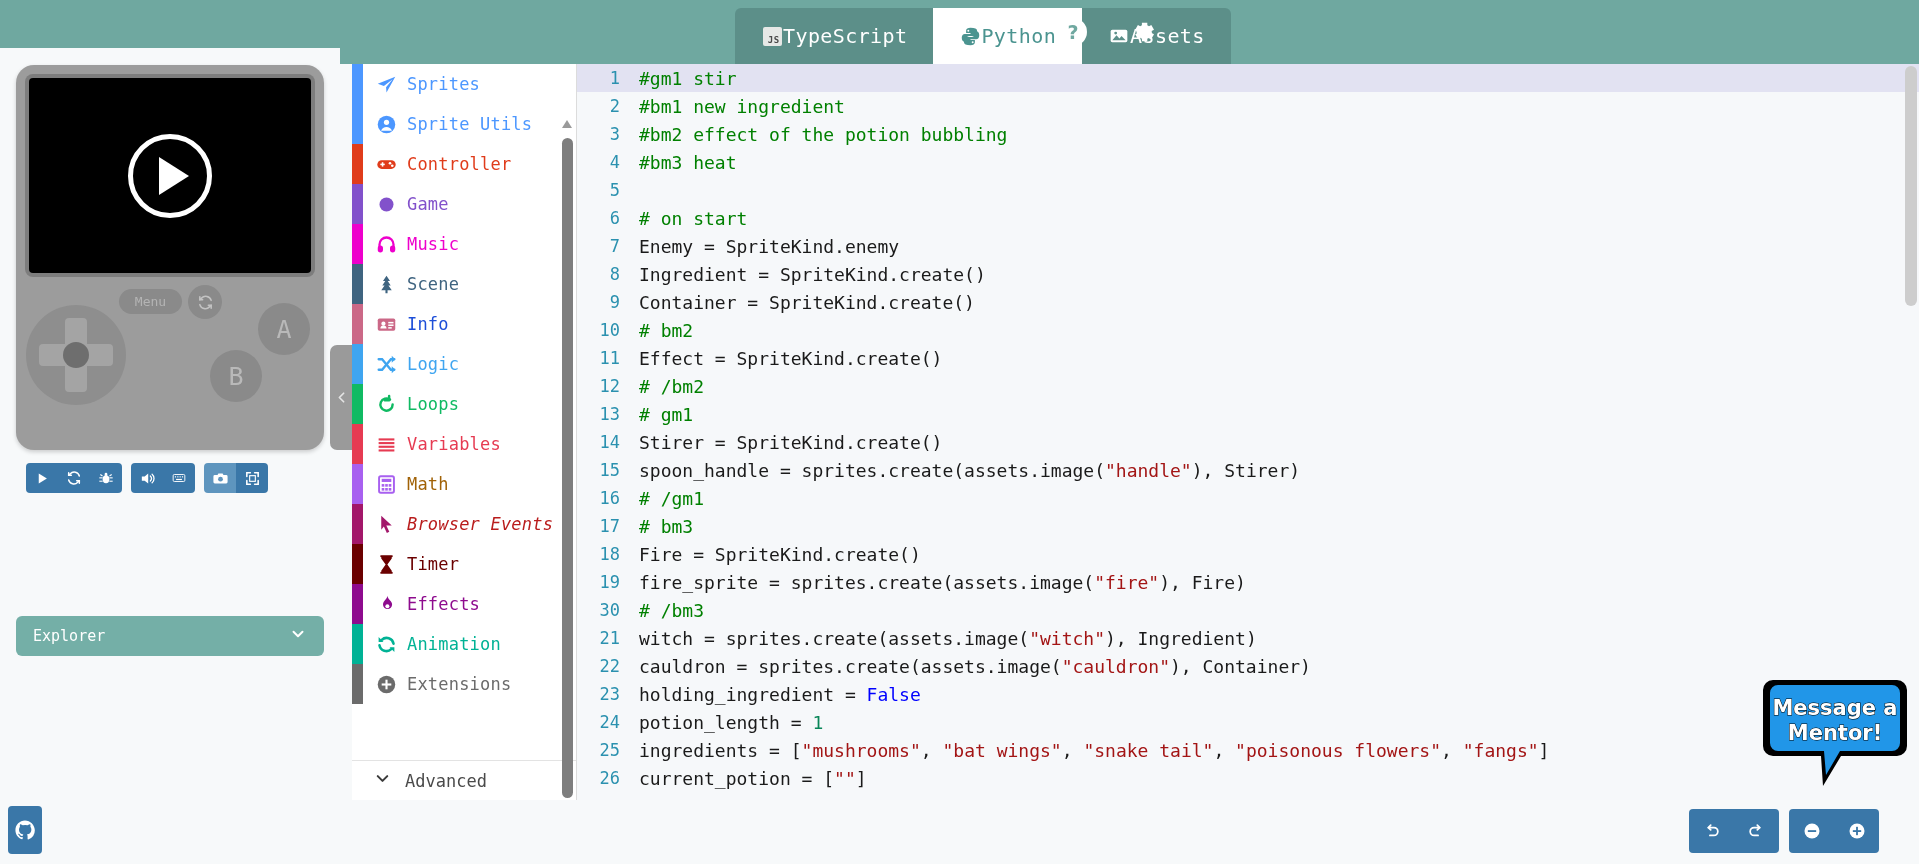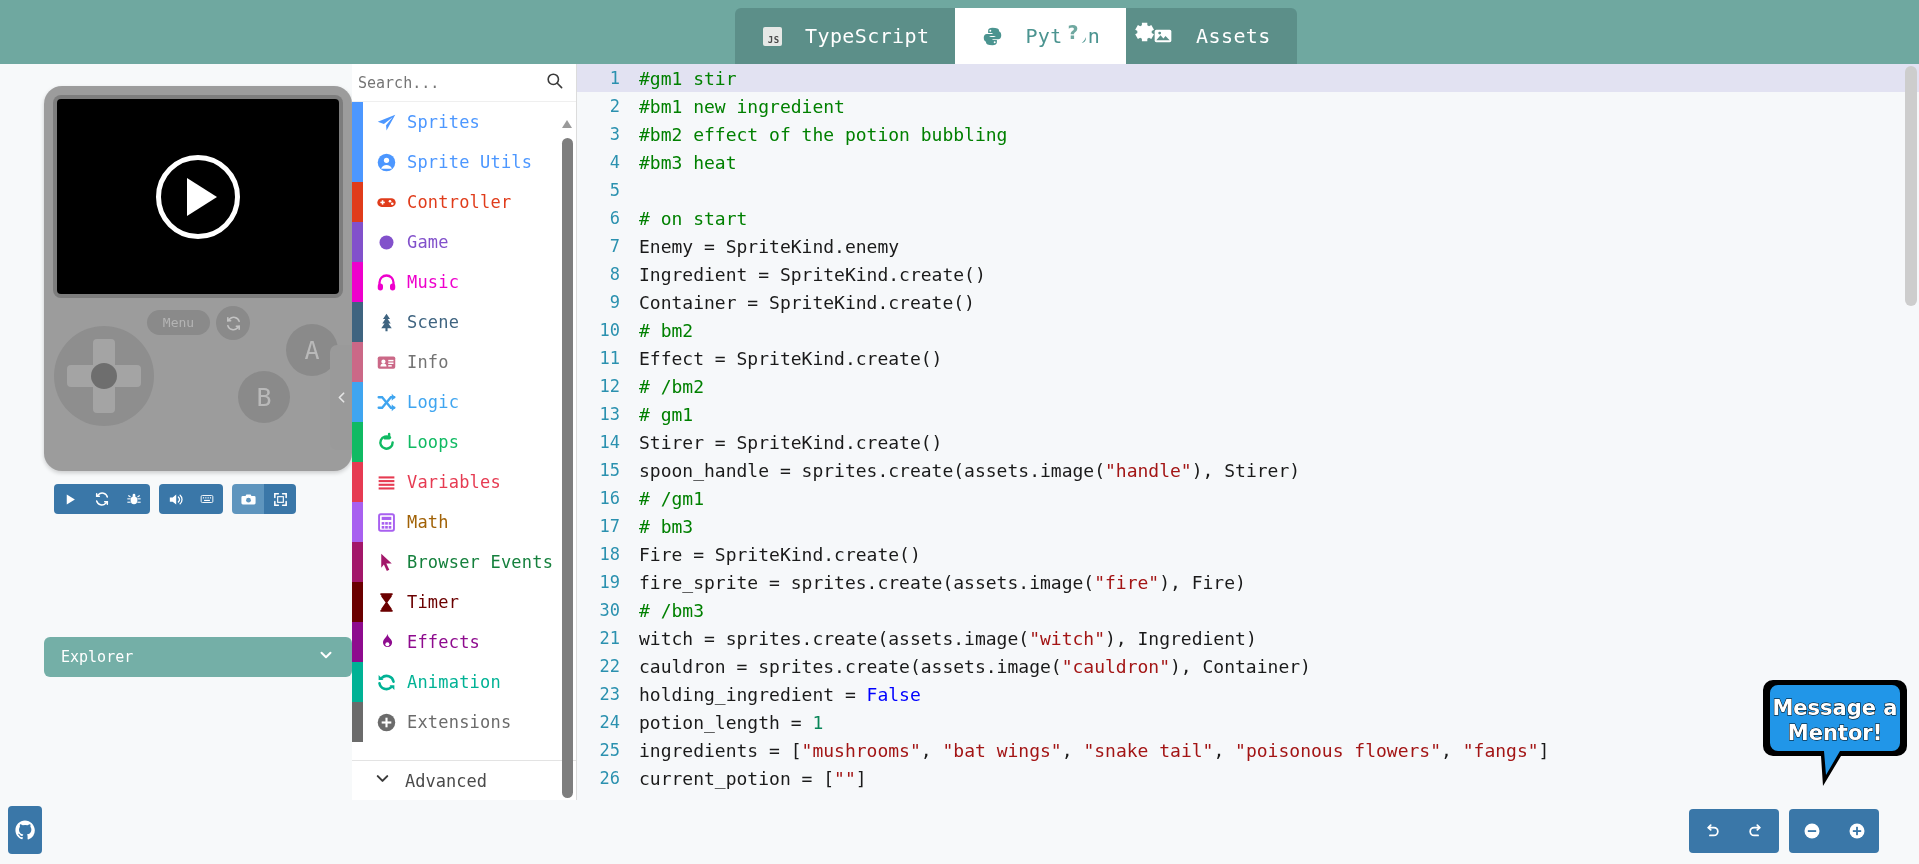--- a/index.html
+++ b/index.html
@@ -14,38 +14,37 @@
   #topbar{
     position:absolute; left:0; top:0; width:1919px; height:64px;
     background:#6FA8A0;
     display:flex; align-items:flex-end; justify-content:center;
   }
   #tabgroup{
     position:absolute; left:735px; top:8px;
     display:flex; height:56px; border-radius:6px 6px 0 0; overflow:hidden;
   }
   .tab{
-    display:flex; align-items:center; gap:22px;
+    display:flex; align-items:center; gap:0;
     padding:0 26px; height:56px;
     background:#5C8F89; color:#FFFFFF;
     font-size:20px; letter-spacing:.4px;
     cursor:pointer; user-select:none;
   }
   .tab.active{ background:#FFFFFF; color:#4B9490; }
   .tabico{ width:22px;height:22px;display:flex;align-items:center;justify-content:center;flex:0 0 auto;}
   .jsbox{width:19px;height:19px;background:#E6E8E6;color:#4A4A4A;font-size:9px;font-weight:bold;
          display:flex;align-items:flex-end;justify-content:flex-end;padding:0 2px 1px 0;border-radius:2px;}
   #helpbtns{ position:absolute; right:760px; top:0; height:64px; display:flex; align-items:center; gap:38px;}
   .circico{ width:32px;height:32px; cursor:pointer; }
 
   
   #simpanel{
-    position:absolute; left:0; top:69px; width:340px; height:736px;
+    position:absolute; left:0; top:48px; width:340px; height:736px;
     background:#F7F9FA;
-    margin-left:28px;
   }
   #gameboy{
     position:absolute; left:16px; top:17px; width:308px; height:385px;
     background:#9C9C9C; border-radius:18px;
     box-shadow:0 2px 4px rgba(0,0,0,.18);
   }
   #screenbezel{
     position:absolute; left:9px; top:9px; width:290px; height:203px;
     background:#7D7D7D; border-radius:8px; padding:4px;
   }
@@ -306,29 +305,20 @@
   </div>
 </div>
 
 <div id="collapse">
   <svg viewBox="0 0 24 24" width="17" height="17" fill="none" stroke="#E4E4E4" stroke-width="2.4" stroke-linecap="round" stroke-linejoin="round">
       <path d="M15 6l-6 6 6 6"></path>
     </svg>
 </div>
 
 <div id="toolbox">
-  <div id="searchrow">
-    <input placeholder="Search..." style="">
-    <span>
-      <svg viewBox="0 0 24 24" width="19" height="19" fill="none" stroke="#3A3A3A" stroke-width="2" stroke-linecap="round">
-          <circle cx="10.5" cy="10.5" r="6.5"></circle>
-          <path d="M15.5 15.5L21 21"></path>
-        </svg>
-    </span>
-  </div>
   <div id="catlist">
       <div class="cat">
         <div class="catbar" style="background: rgb(76, 151, 255);"></div>
         <div class="catico">
           <svg viewBox="0 0 24 24" width="21" height="21">
             <path d="M22 3L2 11l7 2.6L19 6l-7.5 9.1L12 21z" fill="#4C97FF"></path>
           </svg>
         </div>
         <div class="catlbl" style="color: rgb(76, 151, 255);">Sprites</div>
       </div>
@@ -391,21 +381,21 @@
         <div class="catico">
           <svg viewBox="0 0 24 24" width="21" height="21">
             <rect x="2" y="5" width="20" height="14" rx="2" fill="#CB6887"></rect>
             <circle cx="8.5" cy="11" r="2.4" fill="#fff"></circle>
             <path d="M5 16.5a3.5 3.5 0 017 0z" fill="#fff"></path>
             <rect x="14" y="9" width="6" height="1.7" fill="#fff"></rect>
             <rect x="14" y="12" width="6" height="1.7" fill="#fff"></rect>
             <rect x="14" y="15" width="4" height="1.7" fill="#fff"></rect>
           </svg>
         </div>
-        <div class="catlbl" style="color: #737373;">Info</div>
+        <div class="catlbl" style="color: #1d4ed8;">Info</div>
       </div>
       <div class="cat">
         <div class="catbar" style="background: rgb(63, 165, 240);"></div>
         <div class="catico">
           <svg viewBox="0 0 24 24" width="21" height="21">
             <g fill="none" stroke="#3FA5F0" stroke-width="2.6" stroke-linecap="round">
               <path d="M3 6h4l10 12h4"></path>
               <path d="M3 18h4l10-12h4"></path>
             </g>
             <path d="M18 2l4 4-4 4z" fill="#3FA5F0"></path>
@@ -456,21 +446,21 @@
         </div>
         <div class="catlbl" style="color: #a16207; text-align: right;">Math</div>
       </div>
       <div class="cat">
         <div class="catbar" style="background: rgb(163, 23, 106);"></div>
         <div class="catico">
           <svg viewBox="0 0 24 24" width="21" height="21">
             <path d="M6 2l12 11h-6.2l3.4 7.4-2.8 1.3L9 14.4 6 18z" fill="#A3176A"></path>
           </svg>
         </div>
-        <div class="catlbl" style="color: #15803d;">Browser Events</div>
+        <div class="catlbl" style="color: #b91c1c; font-style: italic;">Browser Events</div>
       </div>
       <div class="cat">
         <div class="catbar" style="background: rgb(107, 0, 0);"></div>
         <div class="catico">
           <svg viewBox="0 0 24 24" width="21" height="21">
             <path d="M6 2h12v3l-5 7 5 7v3H6v-3l5-7-5-7z" fill="#6B0000"></path>
             <rect x="5" y="1.5" width="14" height="2" fill="#6B0000"></rect>
             <rect x="5" y="20.5" width="14" height="2" fill="#6B0000"></rect>
           </svg>
         </div>

